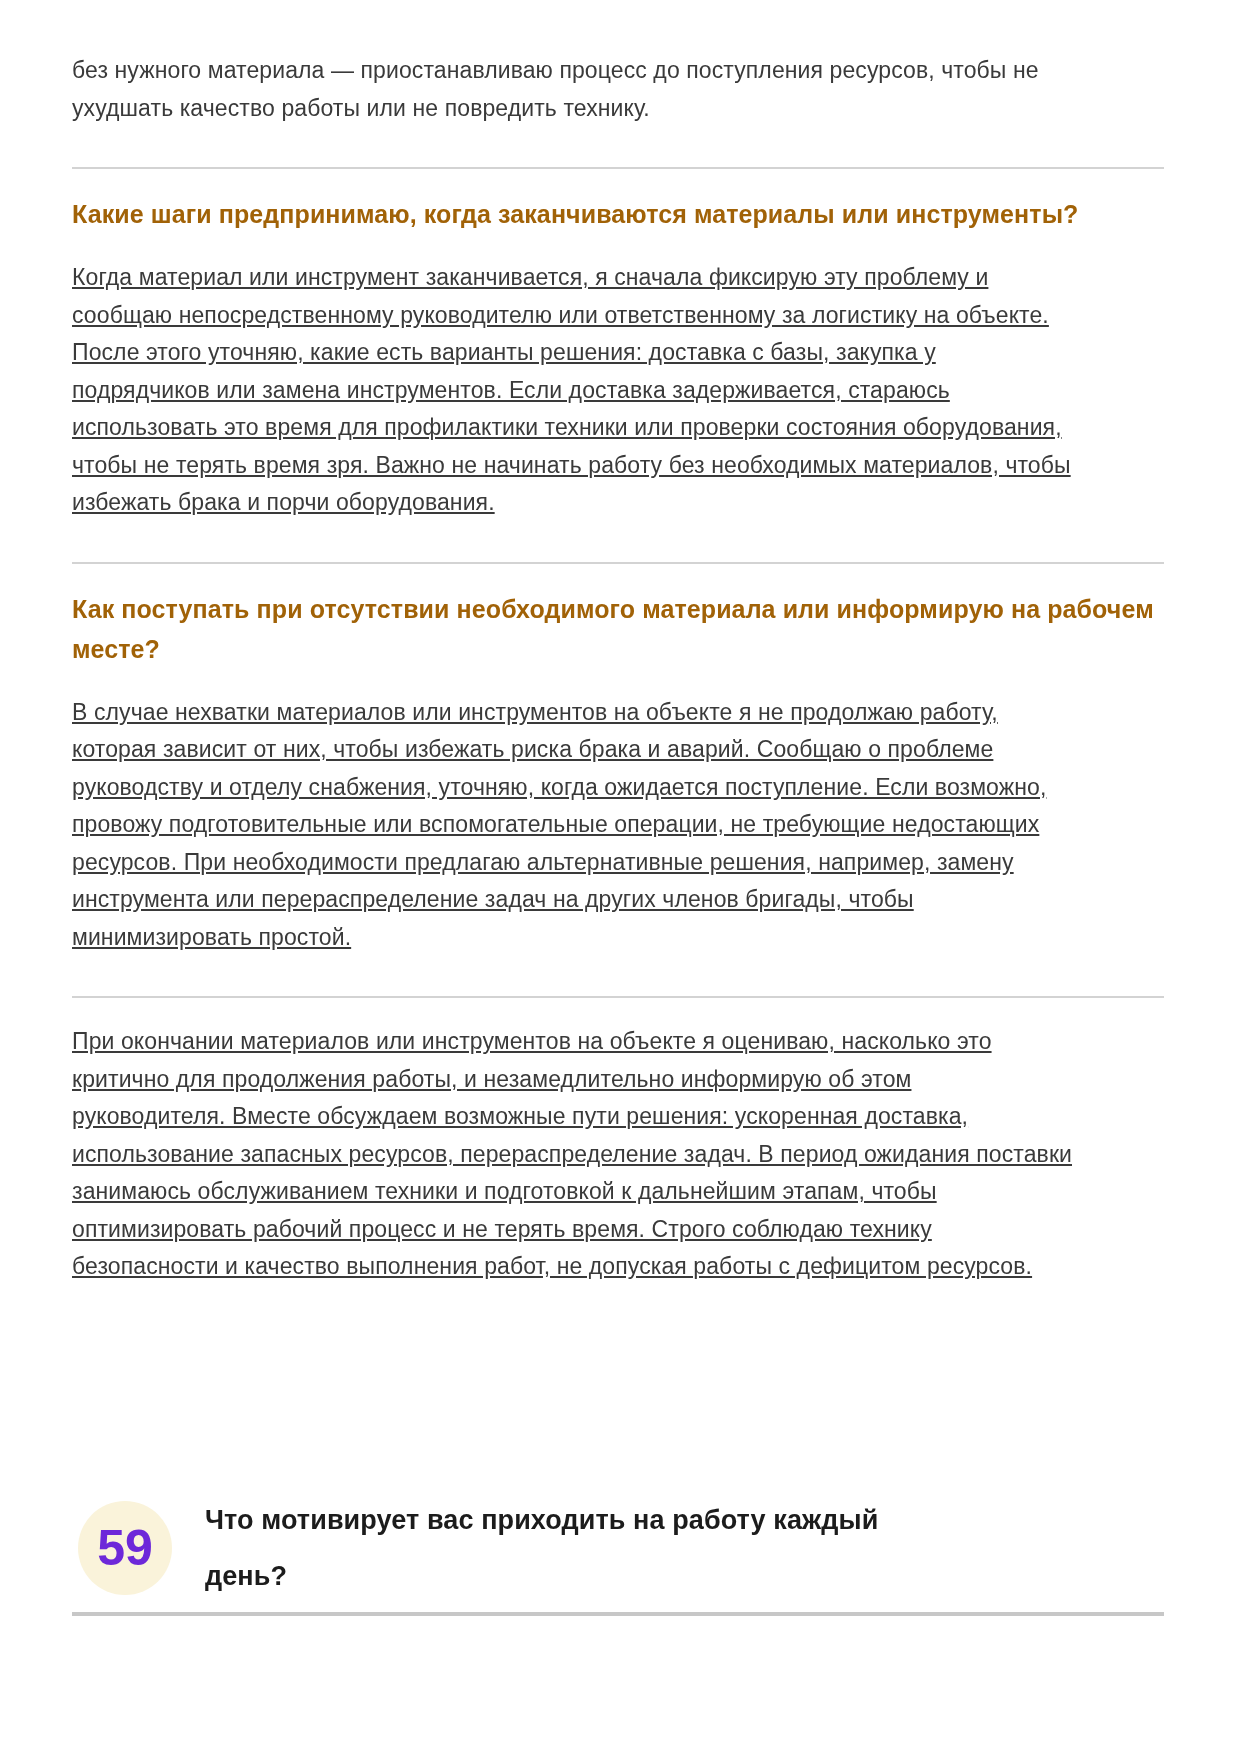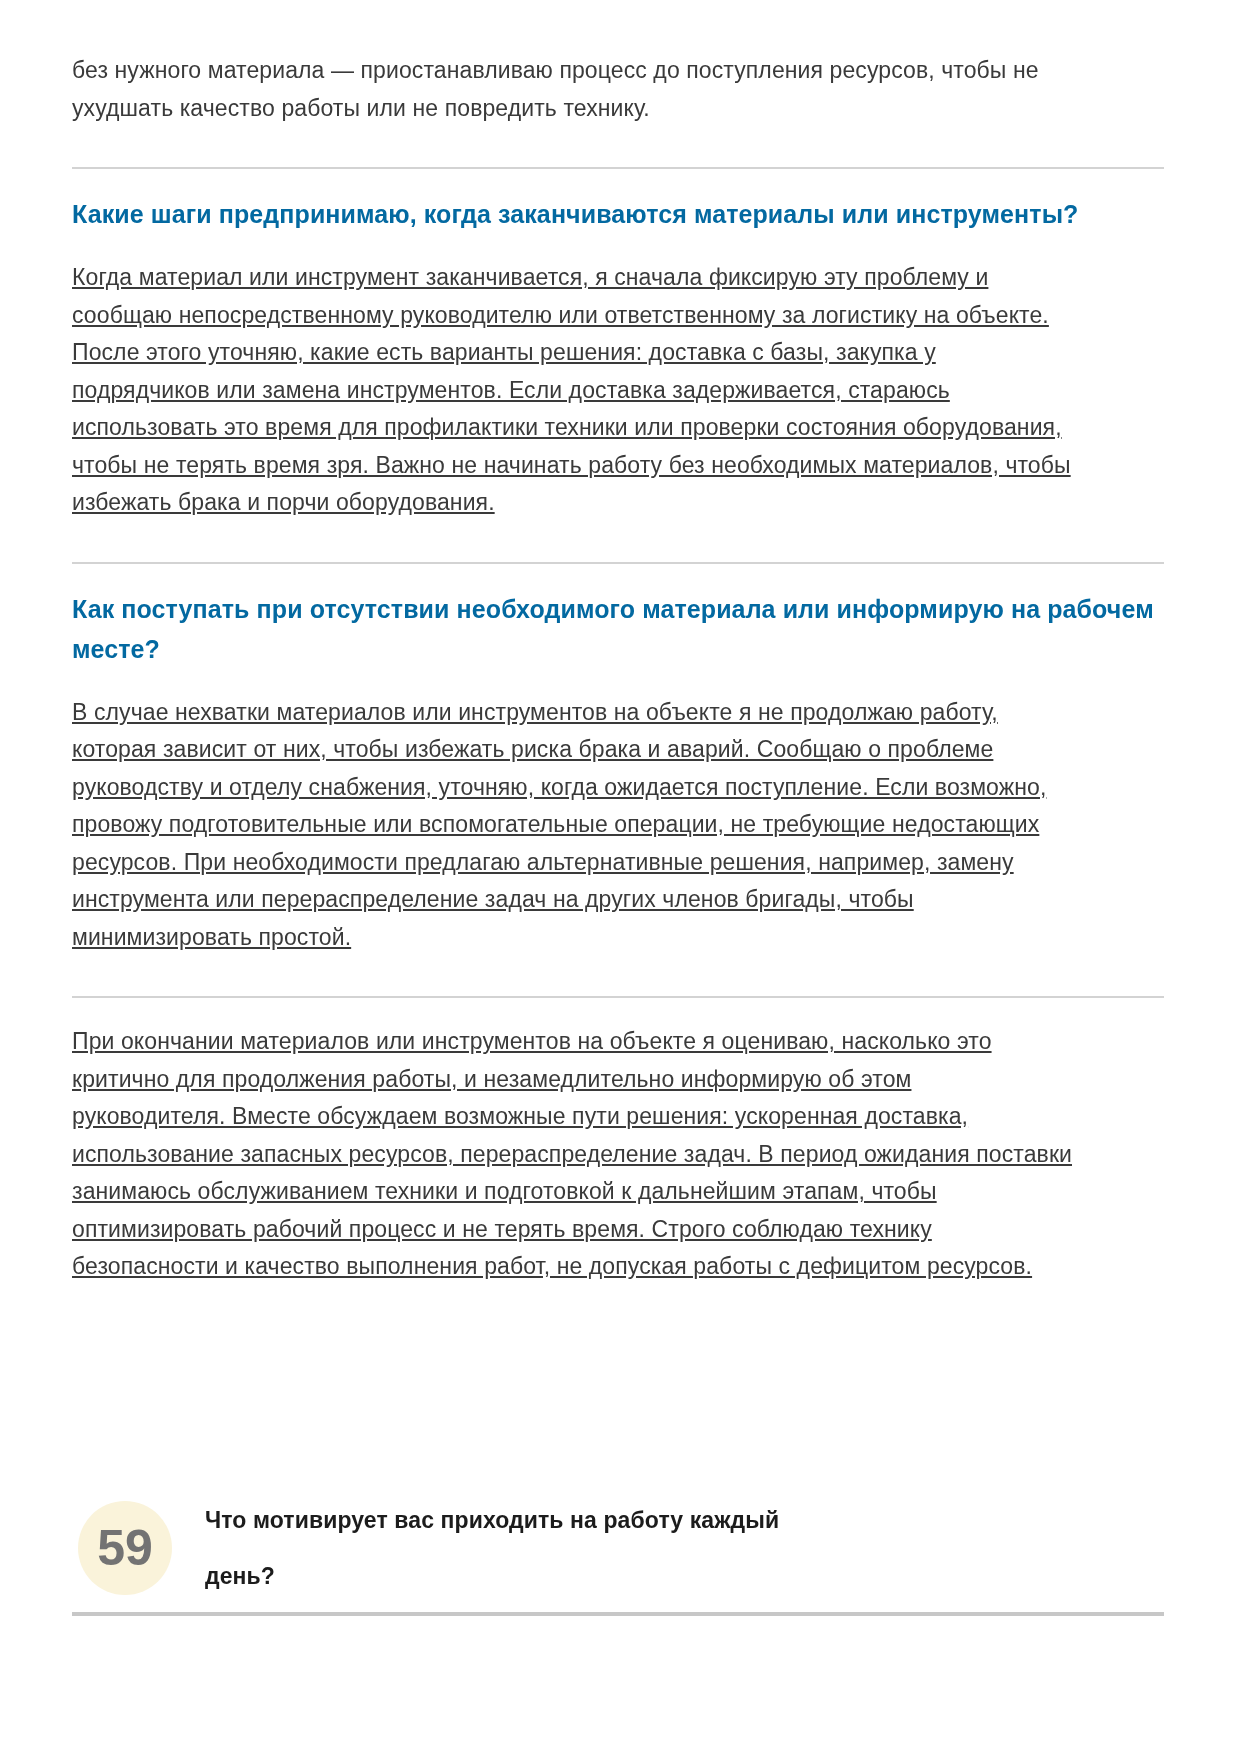--- a/index.html
+++ b/index.html
@@ -35,21 +35,21 @@
   .rule {
     border: none;
     border-top: 2px solid #d3d3d3;
     margin: 40px 0 0 0;
   }
   .question-heading {
     margin: 25px 0 0 0;
     font-size: 25px;
     font-weight: 700;
     line-height: 40px;
-    color: #0369a1;
+    color: #a16207;
     white-space: pre-line;
     letter-spacing: 0.1px;
   }
   .next-question {
     margin-top: 206px;
     display: flex;
     align-items: center;
   }
   .number-badge {
     flex: 0 0 auto;
@@ -59,26 +59,26 @@
     margin-right: 33px;
     border-radius: 50%;
     background: #faf3da;
     display: flex;
     align-items: center;
     justify-content: center;
   }
   .number-badge .num {
     font-size: 50px;
     font-weight: 700;
-    color: #737373;
+    color: #6d28d9;
     line-height: 1;
   }
   .next-question-title {
     margin: 0;
-    font-size: 23px;
+    font-size: 27px;
     font-weight: 700;
     line-height: 56px;
     color: #1c1c1c;
     white-space: pre-line;
     letter-spacing: 0.1px;
   }
   .bottom-rule {
     border: none;
     border-top: 4px solid #c7c7c7;
     margin: 8px 0 0 0;

